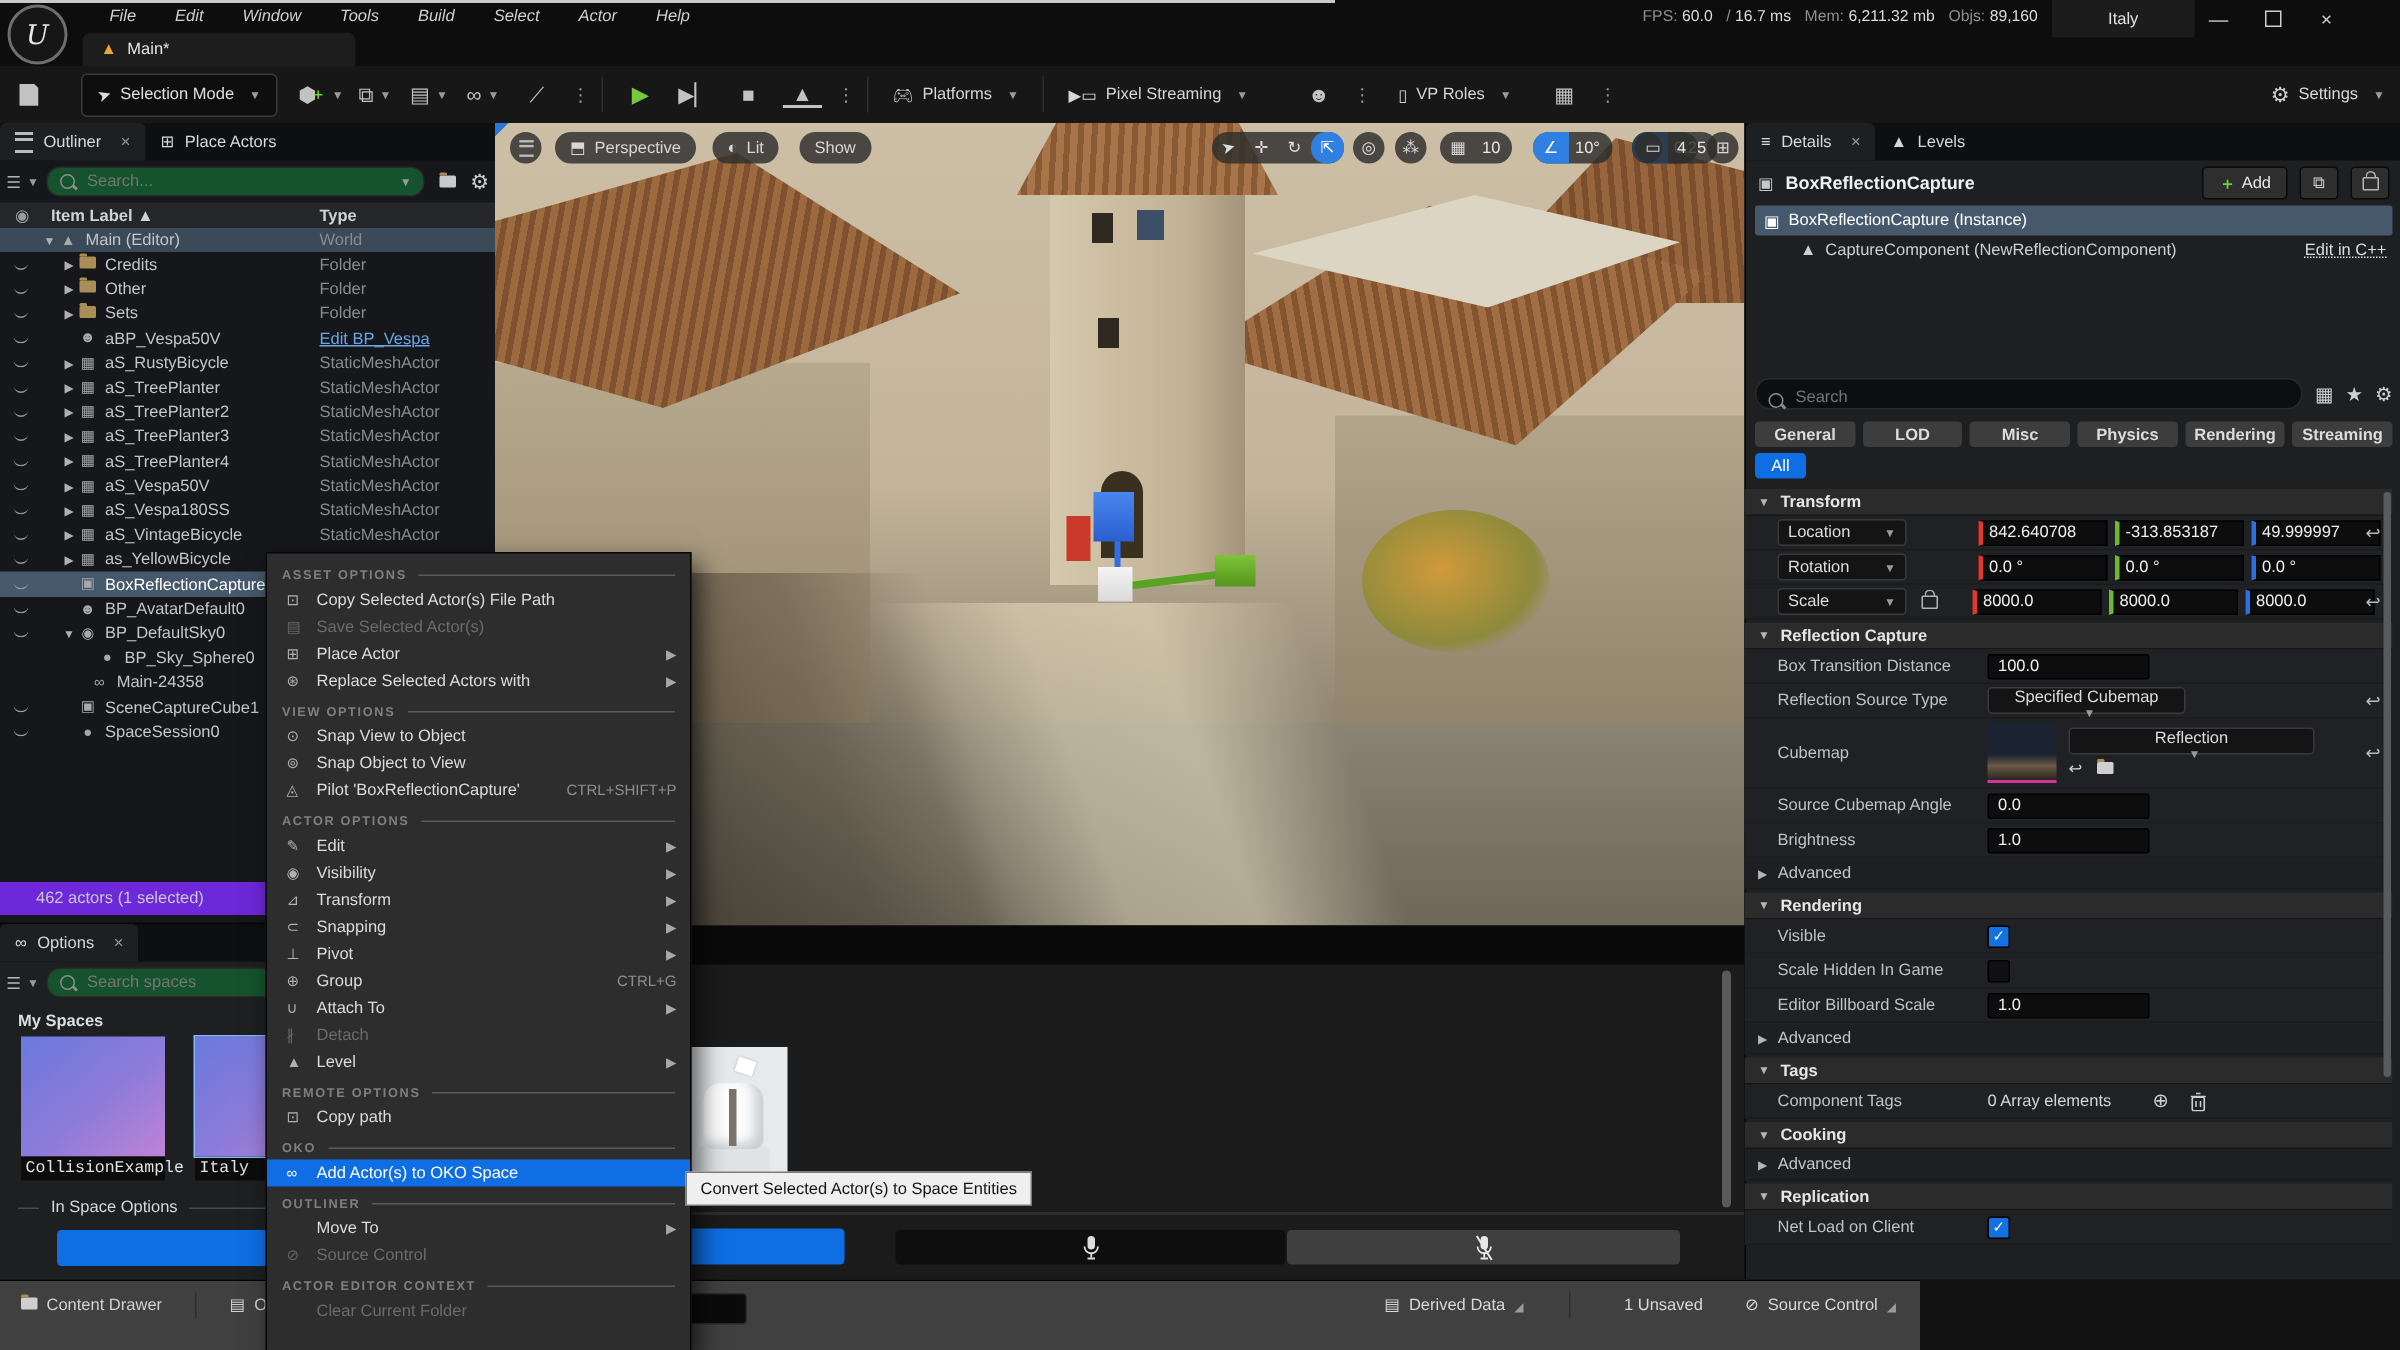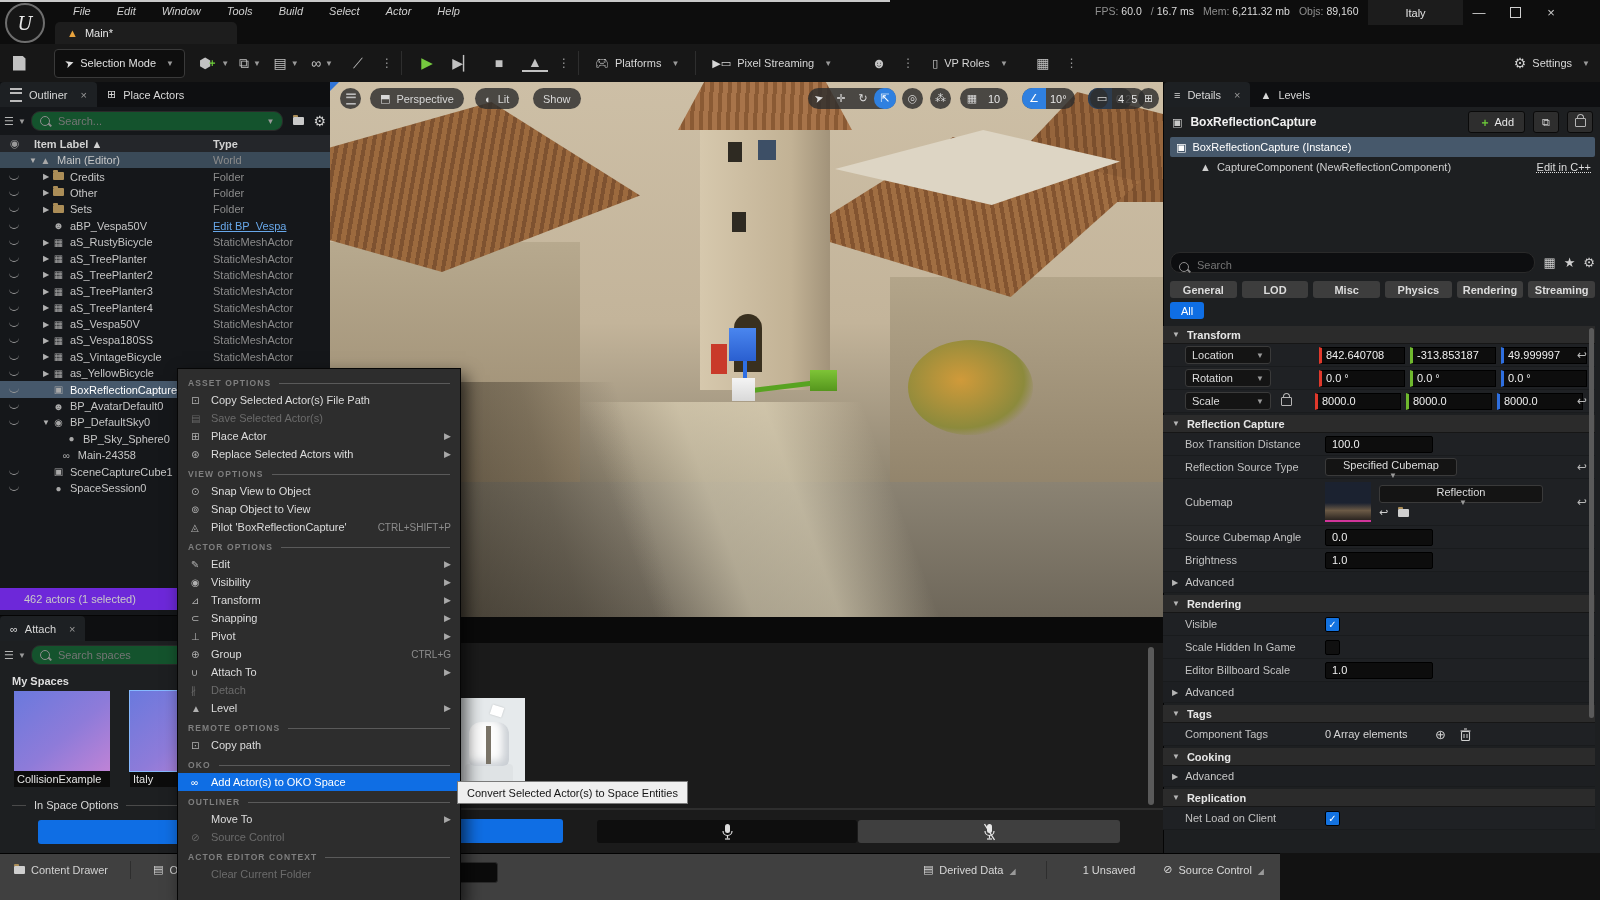--- a/index.html
+++ b/index.html
@@ -80,21 +80,21 @@
   .folder-glyph::before{content:"";position:absolute;left:0;top:-2px;width:5px;height:2px;background:#ab8d57;border-radius:1px 1px 0 0;}
   .o-type{position:absolute;left:213px;color:#8b8b8b;}
   .o-type.link{color:#68a8ea;text-decoration:underline;}
   #o-footer{position:absolute;left:0;top:506px;width:330px;height:22px;background:#6d28d9;
             display:flex;align-items:center;padding-left:24px;color:#c9c9c9;}
 
   
   #spaces-panel{left:0;top:615px;width:330px;height:238px;background:#1d1f21;border-top:1px solid #050505;}
   #my-spaces-label{margin:6px 0 4px 12px;font-weight:bold;color:#dedede;}
   #spaces-cards{display:flex;gap:20px;padding-left:14px;}
-  .sp-card{width:96px;}
+  .sp-card{width:96px;font-family:Liberation Mono, monospace;}
   .sp-thumb{width:96px;height:80px;background:linear-gradient(140deg,#6a79dd 0%,#8e7bd9 55%,#bf83d6 100%);}
   .sp-card.sel .sp-thumb{outline:1px solid #86b9ff;}
   .sp-name{height:16px;background:#0c0c0c;color:#e2e2e2;display:flex;align-items:center;padding-left:3px;}
   #in-space-opts{margin-top:12px;display:flex;align-items:center;gap:8px;padding:0 12px;color:#d8d8d8;}
   #in-space-opts .line{flex:1;height:1px;background:#4a4a4a;}
   #in-space-opts .line.short{flex:0 0 14px;}
   #spaces-blue-btn{position:absolute;left:38px;top:204px;width:284px;height:24px;background:#0f6ee4;border-radius:3px;}
 
   
   #viewport{left:330px;top:82px;width:833px;height:535px;background:#8f8571;overflow:hidden;}
@@ -543,21 +543,21 @@
           <span>SpaceSession0</span>
         </div>
       </div>
     <div id="o-footer">462 actors (1 selected)</div>
   </div>
 
   <div id="spaces-panel" class="abs">
     <div class="ptabbar">
       <div class="ptab active">
         <span>∞</span>
-        <span>Attach</span>
+        <span>Options</span>
         <span class="tab-close">×</span>
       </div>
     </div>
     <div class="searchrow">
       <span class="filter-ic">☰<span class="chev">▼</span></span>
       <div class="searchbox">
         <span class="glass"></span>
         <input placeholder="Search spaces" style="">
       </div>
     </div>

